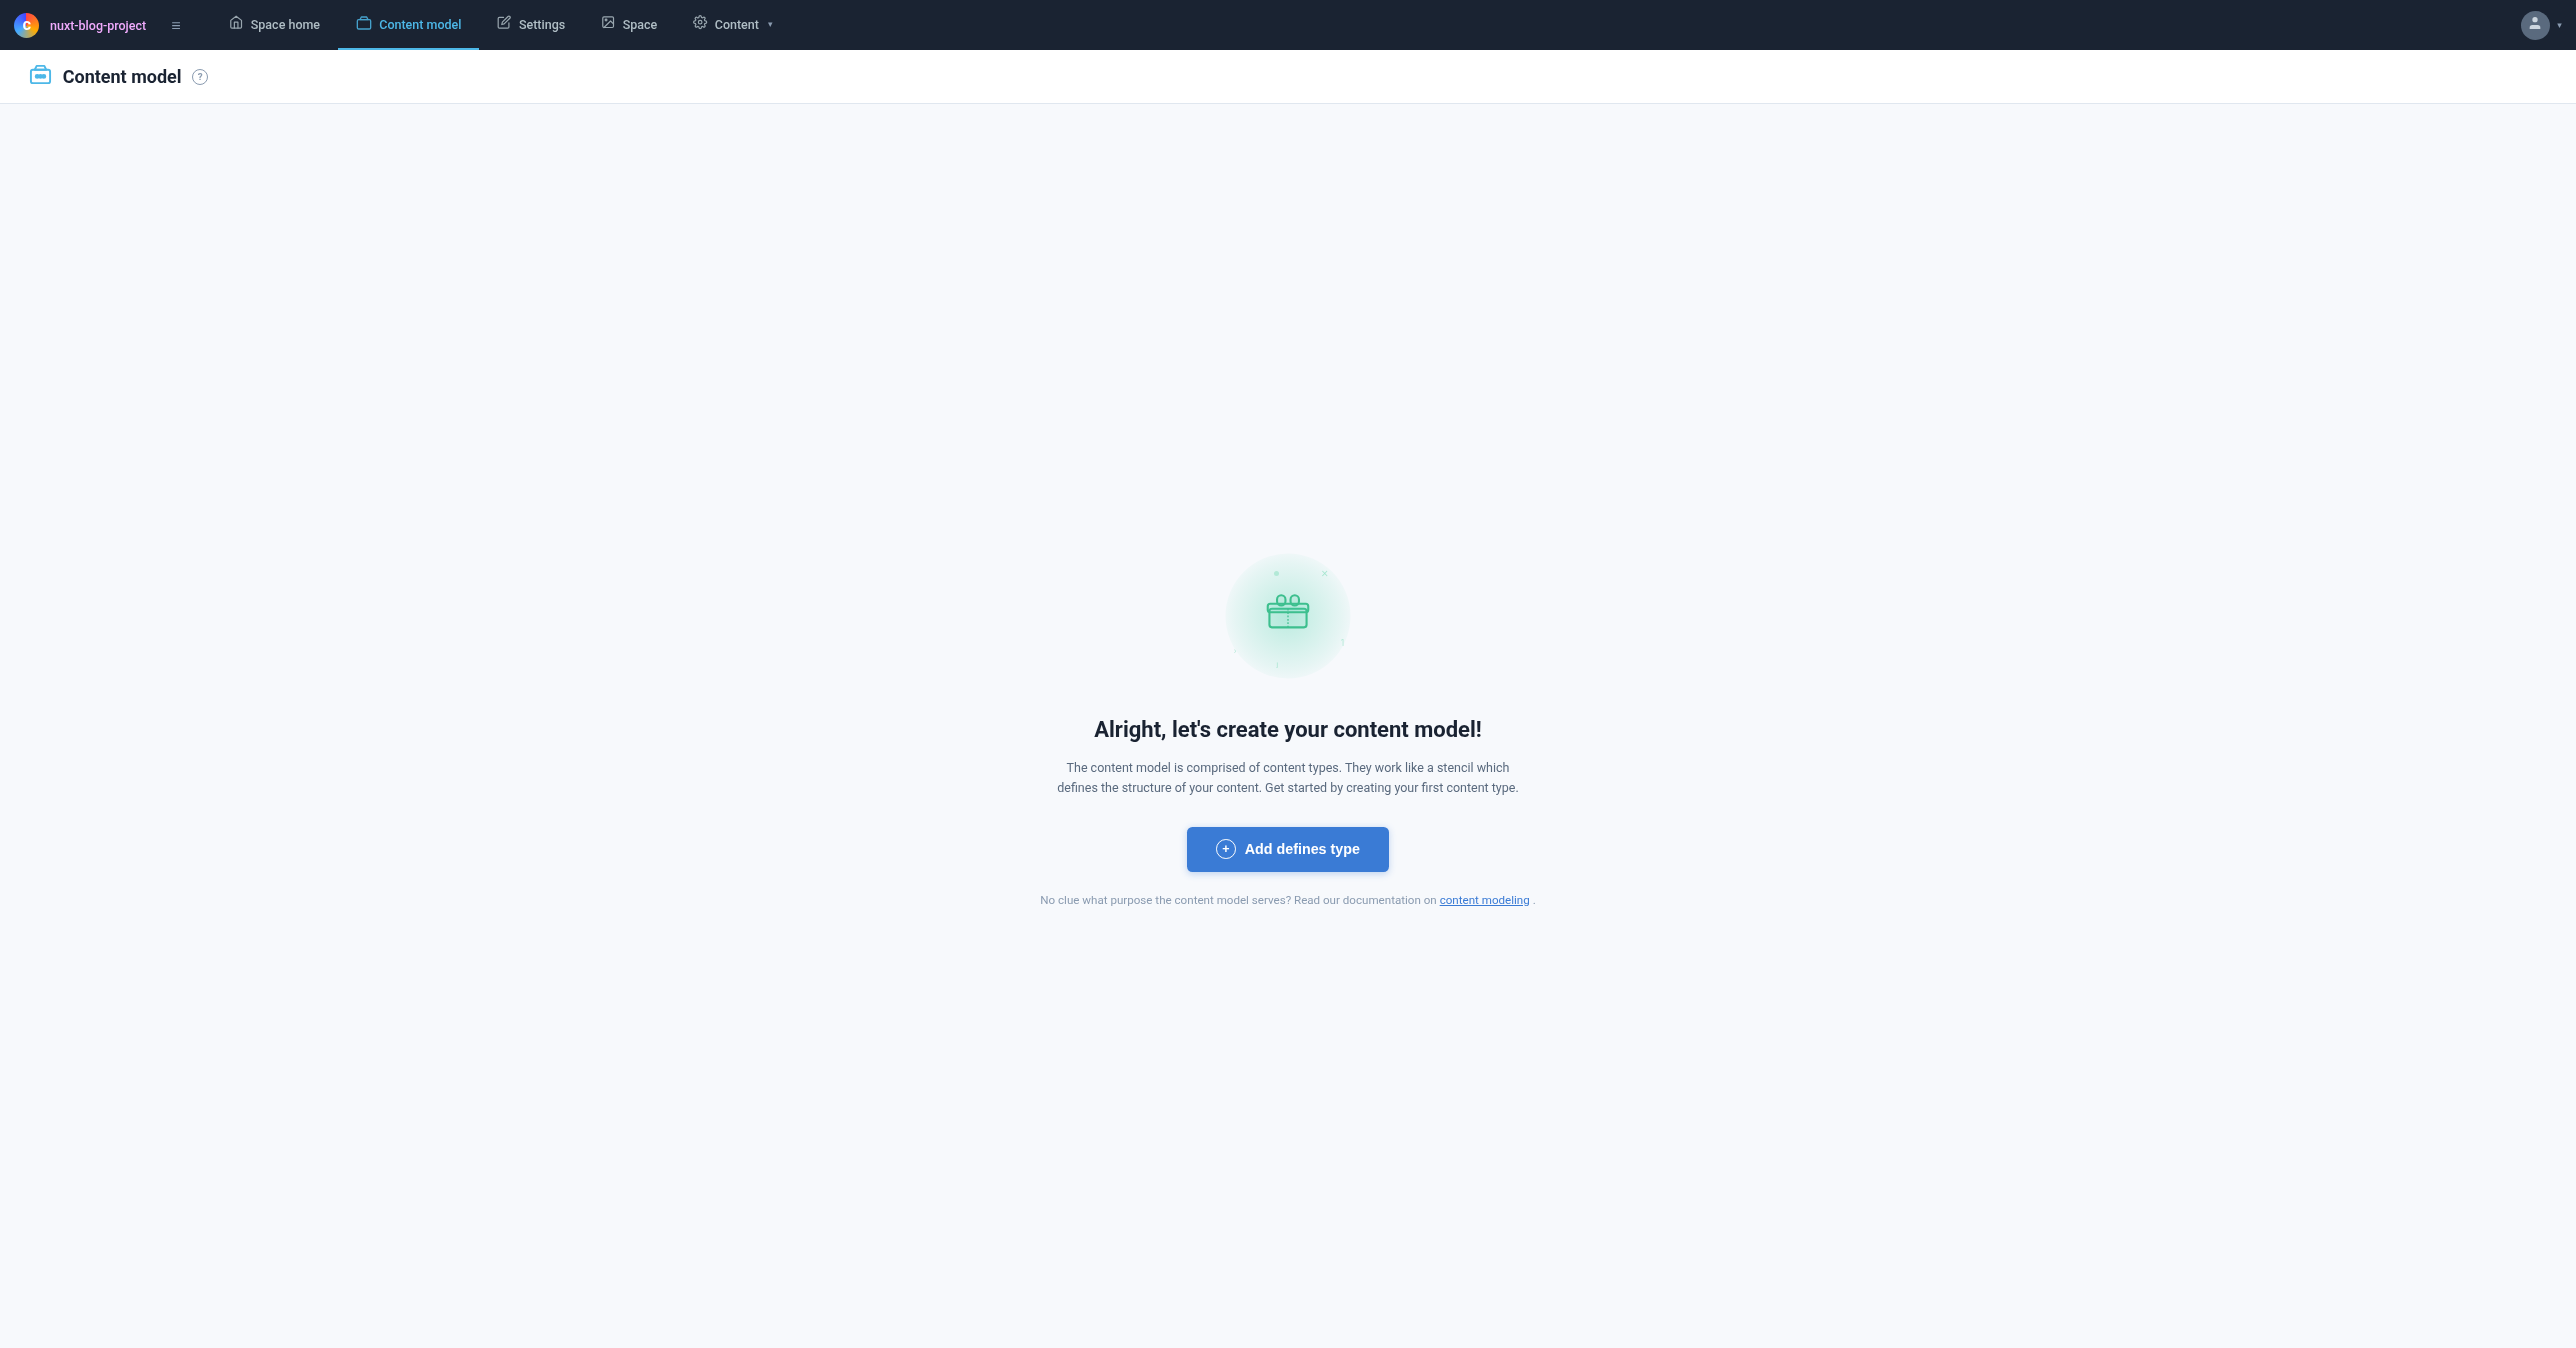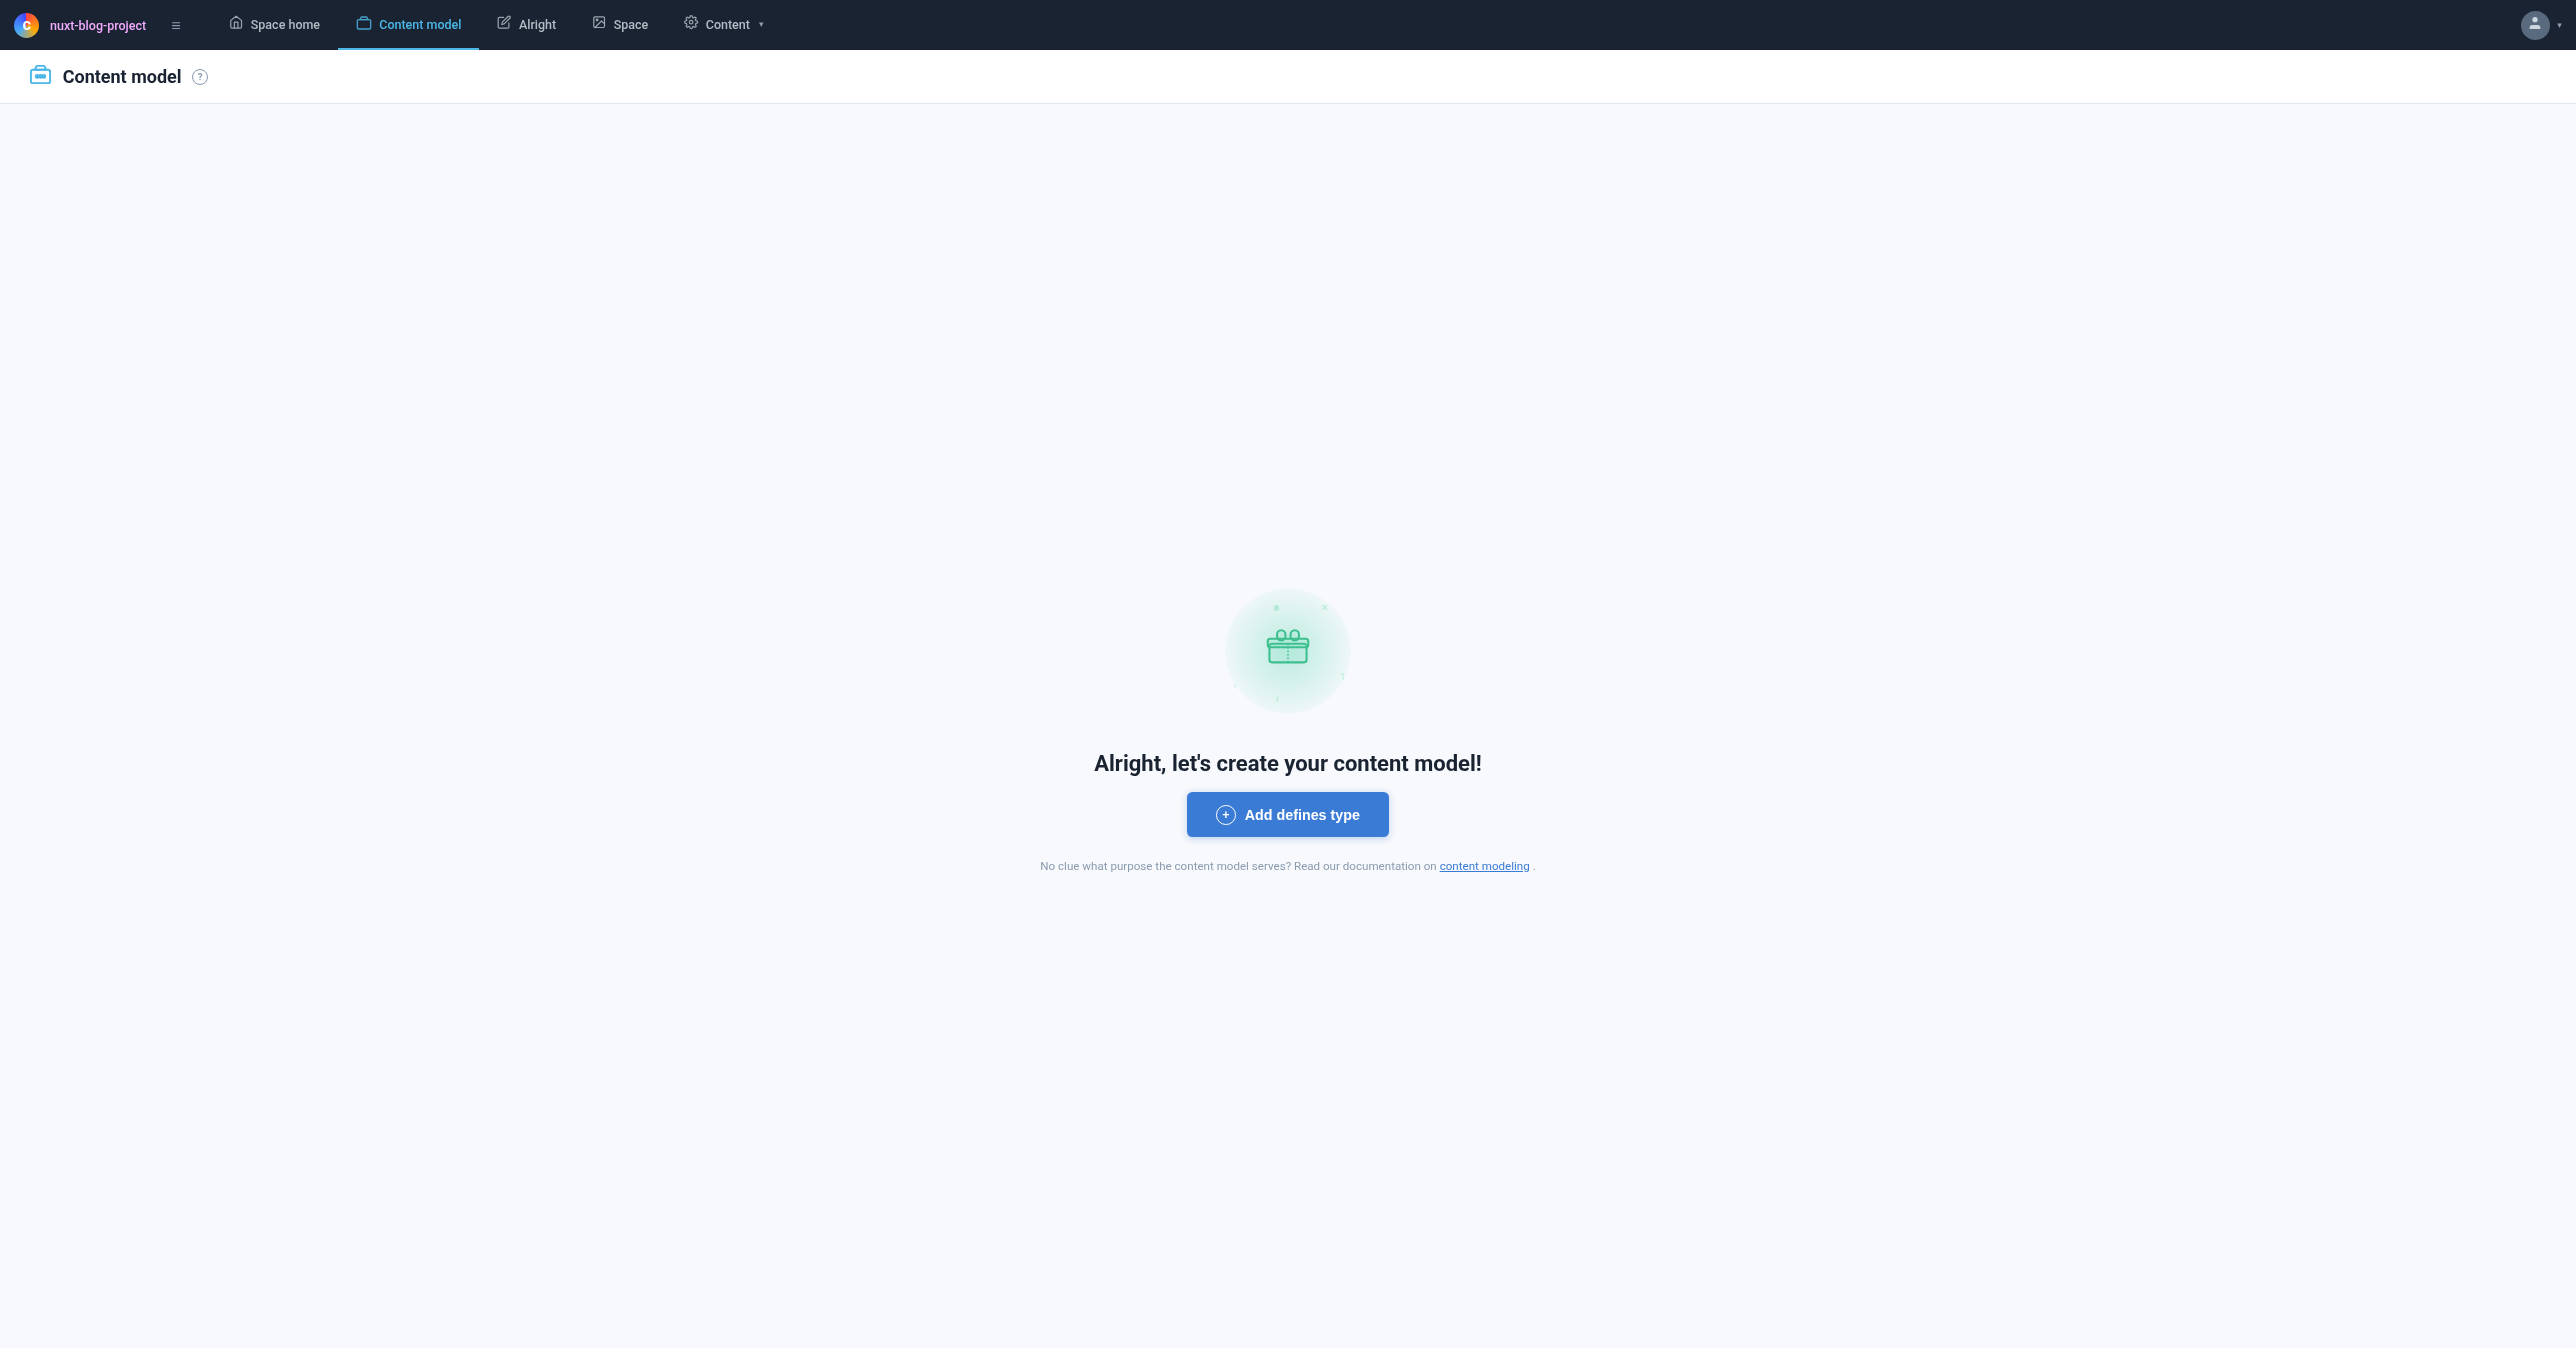--- a/index.html
+++ b/index.html
@@ -265,21 +265,21 @@
       </span>
       <span style="color:#4db8e8;">Content model</span>
     </a>
     <a class="nav-item">
       <span class="nav-icon">
         <svg width="14.3" height="14.3" viewBox="0 0 24 24" fill="none" stroke="currentColor" stroke-width="2" stroke-linecap="round" stroke-linejoin="round">
           <path d="M11 4H4a2 2 0 0 0-2 2v14a2 2 0 0 0 2 2h14a2 2 0 0 0 2-2v-7"></path>
           <path d="M18.5 2.5a2.121 2.121 0 0 1 3 3L12 15l-4 1 1-4 9.5-9.5z"></path>
         </svg>
       </span>
-      <span>Alright</span>
+      <span>Settings</span>
     </a>
     <a class="nav-item">
       <span class="nav-icon">
         <svg width="14.3" height="14.3" viewBox="0 0 24 24" fill="none" stroke="currentColor" stroke-width="2" stroke-linecap="round" stroke-linejoin="round">
           <rect x="3" y="3" width="18" height="18" rx="2" ry="2"></rect>
           <circle cx="8.5" cy="8.5" r="1.5"></circle>
           <polyline points="21 15 16 10 5 21"></polyline>
         </svg>
       </span>
       <span>Space</span>
@@ -344,20 +344,21 @@
         <rect x="19" y="14" width="10" height="12" rx="5" stroke="#3dbf8e" stroke-width="2.5" fill="rgba(77,210,170,0.1)"></rect>
         <rect x="35" y="14" width="10" height="12" rx="5" stroke="#3dbf8e" stroke-width="2.5" fill="rgba(77,210,170,0.1)"></rect>
 
         <line x1="32" y1="30" x2="32" y2="52" stroke="#3dbf8e" stroke-width="1.5" stroke-dasharray="2,2"></line>
       </svg>
     </div>
   </div>
 
   <h2 class="empty-title">Alright, let's create your content model!</h2>
 
+  <p class="empty-desc">The content model is comprised of content types. They work like a stencil which defines the structure of your content. Get started by creating your first content type.</p>
 
   <button class="add-btn">
     <span class="add-btn-icon">+</span>
     <span>Add defines type</span>
   </button>
 
   <p class="doc-text">
     <span>No clue what purpose the content model serves? Read our documentation on</span>
     <span> </span>
     <a class="doc-link">content modeling</a>

